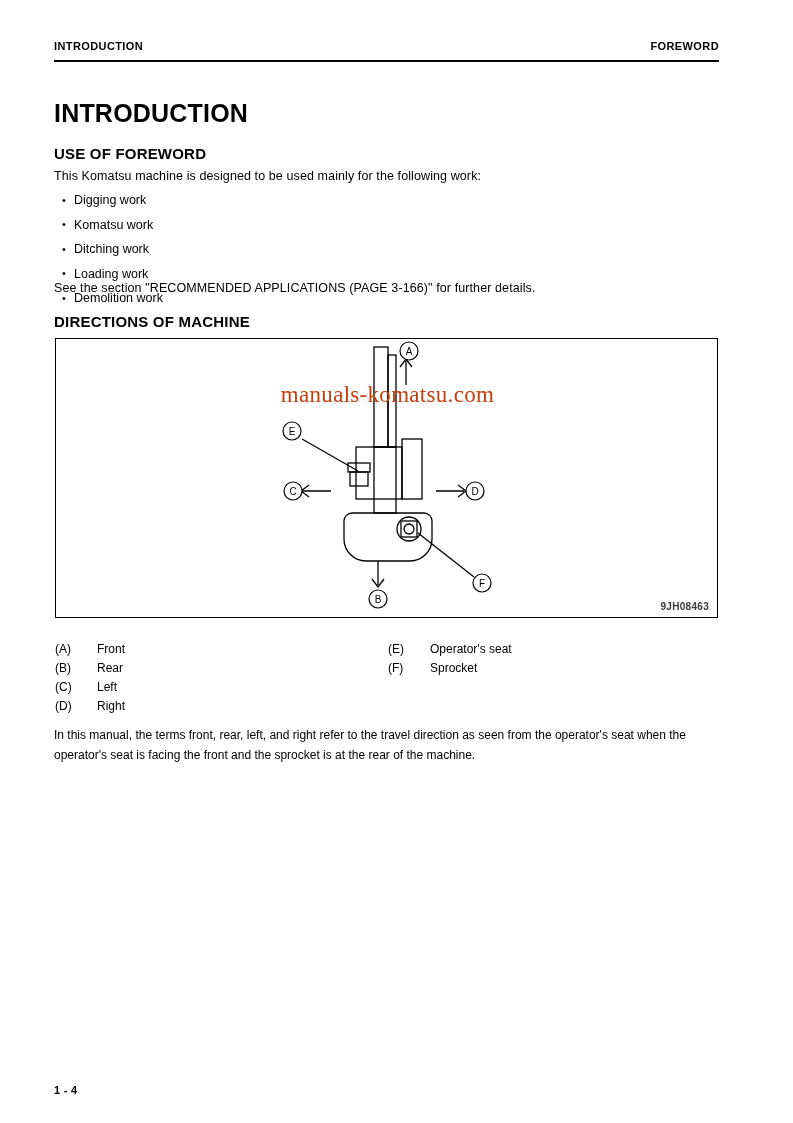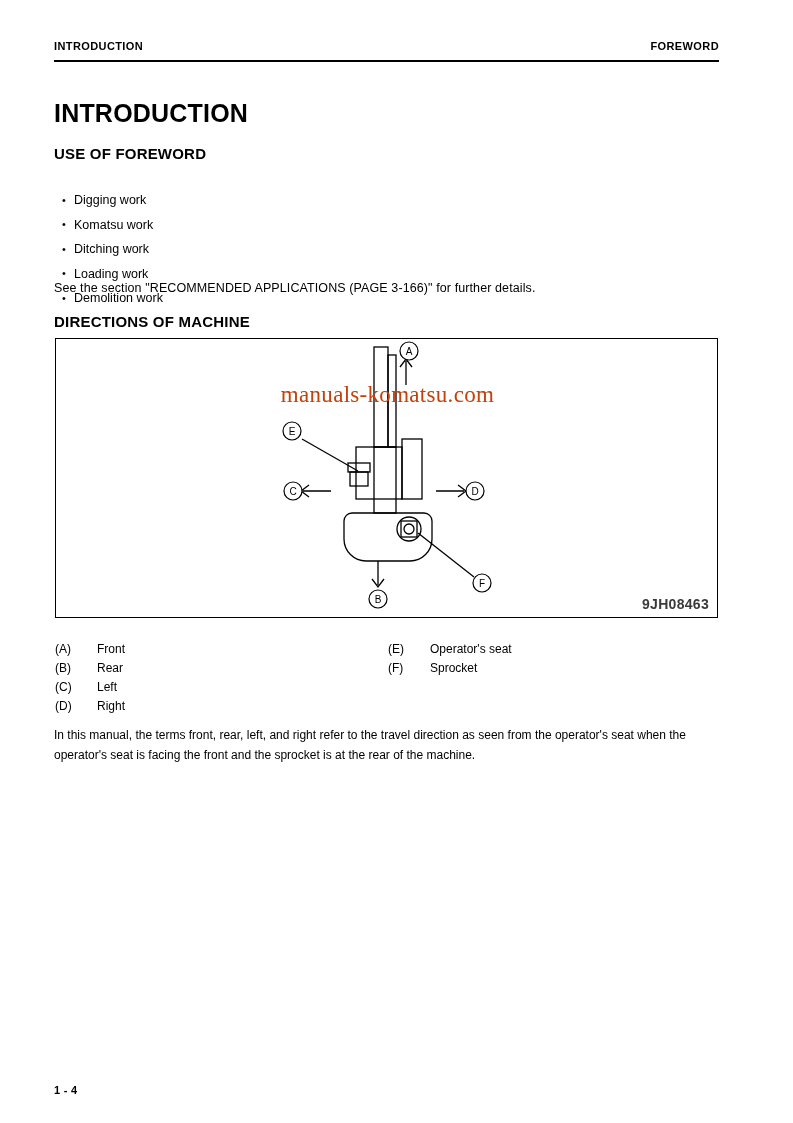--- a/index.html
+++ b/index.html
@@ -120,21 +120,21 @@
     font-family: "Liberation Serif", serif;
     font-size: 23px;
     color: #c2410c;
     letter-spacing: 0.3px;
     pointer-events: none;
   }
   .fig-code {
     position: absolute;
     right: 8px;
     bottom: 5px;
-    font-size: 14px;
+    font-size: 10px;
     font-weight: bold;
     letter-spacing: 0.3px;
     color: #3a3a3a;
   }
 
   
   .legend {
     position: absolute;
     top: 640px;
     font-size: 12px;
@@ -178,20 +178,21 @@
 
   <div class="header">
     <span>INTRODUCTION</span>
     <span>FOREWORD</span>
   </div>
   <div class="header-rule"></div>
 
   <div class="doc-title">INTRODUCTION</div>
 
   <div class="sec-title" id="use-of-machine-title">USE OF FOREWORD</div>
+  <div class="body-text" id="intro-sentence">This Komatsu machine is designed to be used mainly for the following work:</div>
 
   <ul class="bullets">
     <li>Digging work</li>
     <li>Komatsu work</li>
     <li>Ditching work</li>
     <li>Loading work</li>
     <li>Demolition work</li>
   </ul>
 
   <div class="body-text" id="further-details">See the section "RECOMMENDED APPLICATIONS (PAGE 3-166)" for further details.</div>

